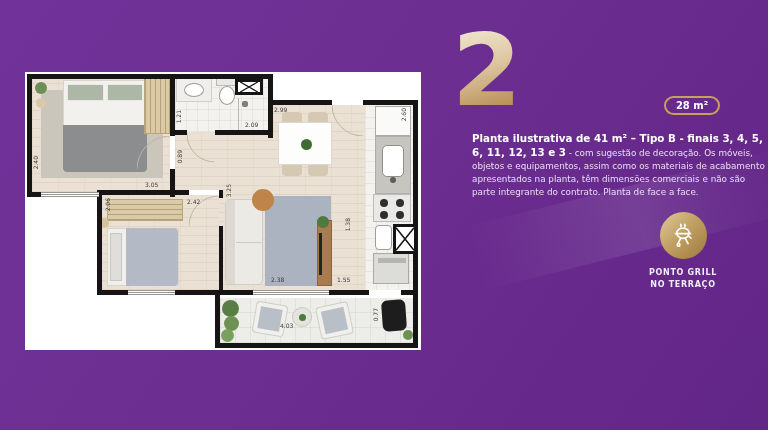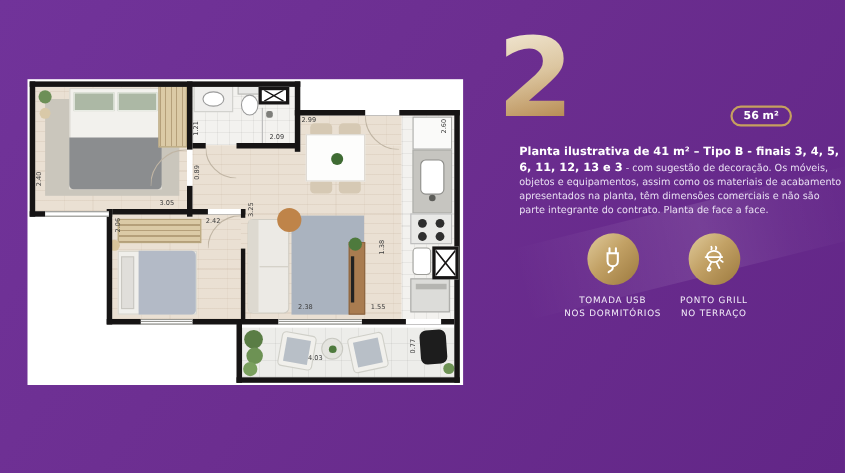--- a/index.html
+++ b/index.html
@@ -204,41 +204,26 @@
     <span class="dim" style="left:246px;top:205px;">2.38</span>
     <span class="dim dim-v" style="left:320px;top:146px;">1.38</span>
     <span class="dim" style="left:312px;top:205px;">1.55</span>
     <span class="dim" style="left:255px;top:251px;">4.03</span>
     <span class="dim dim-v" style="left:348px;top:236px;">0.77</span>
   </div>
 
   <div class="sheen"></div>
 
   <span class="t-num">2</span>
-  <span class="badge">56 m²</span>
+  <span class="badge">28 m²</span>
 
   <p class="desc"><b>Planta ilustrativa de 41 m² – Tipo B - finais 3, 4, 5, 6, 11, 12, 13 e 3</b><span> - com sugestão de decoração. Os móveis, objetos e equipamentos, assim como os materiais de acabamento apresentados na planta, têm dimensões comerciais e não são parte integrante do contrato. Planta de face a face.</span></p>
 
-  <div class="feature" style="left:502px;">
-    <div class="f-circle">
-      <svg width="28" height="28" viewBox="0 0 24 24">
-        <g fill="none" stroke="#ffffff" stroke-width="1.6" stroke-linecap="round">
-          <path d="M9.5 3.2 V7 M14.5 3.2 V7"></path>
-          <path d="M8 7 h8 v6.2 a4 4 0 0 1 -8 0 z"></path>
-          <path d="M12 17.4 v1.4 c0 2.2 -2.4 1.6 -3.2 3"></path>
-        </g>
-      </svg>
-    </div>
-    <div class="f-label">
-      <div>TOMADA USB</div>
-      <div>NOS DORMITÓRIOS</div>
-    </div>
-  </div>
-
-  <div class="feature" style="left:594px;">
+
+  <div class="feature" style="left:628px;font-weight:bold;">
     <div class="f-circle">
       <svg width="28" height="28" viewBox="0 0 24 24">
         <g fill="none" stroke="#ffffff" stroke-width="1.4" stroke-linecap="round">
           <path d="M10 2 q.8 1 0 2 M13.5 2 q.8 1 0 2"></path>
           <path d="M6.5 10 a5.5 4.8 0 0 1 11 0"></path>
           <path d="M5.5 10 h13"></path>
           <path d="M7 10 a5 4 0 0 0 10 0"></path>
           <path d="M10 14 l-2.3 4.6 M14 14 l2.3 4.6"></path>
           <circle cx="8.2" cy="19.6" r="1.2"></circle>
           <path d="M17.3 12.6 l1.6 1.2"></path>

